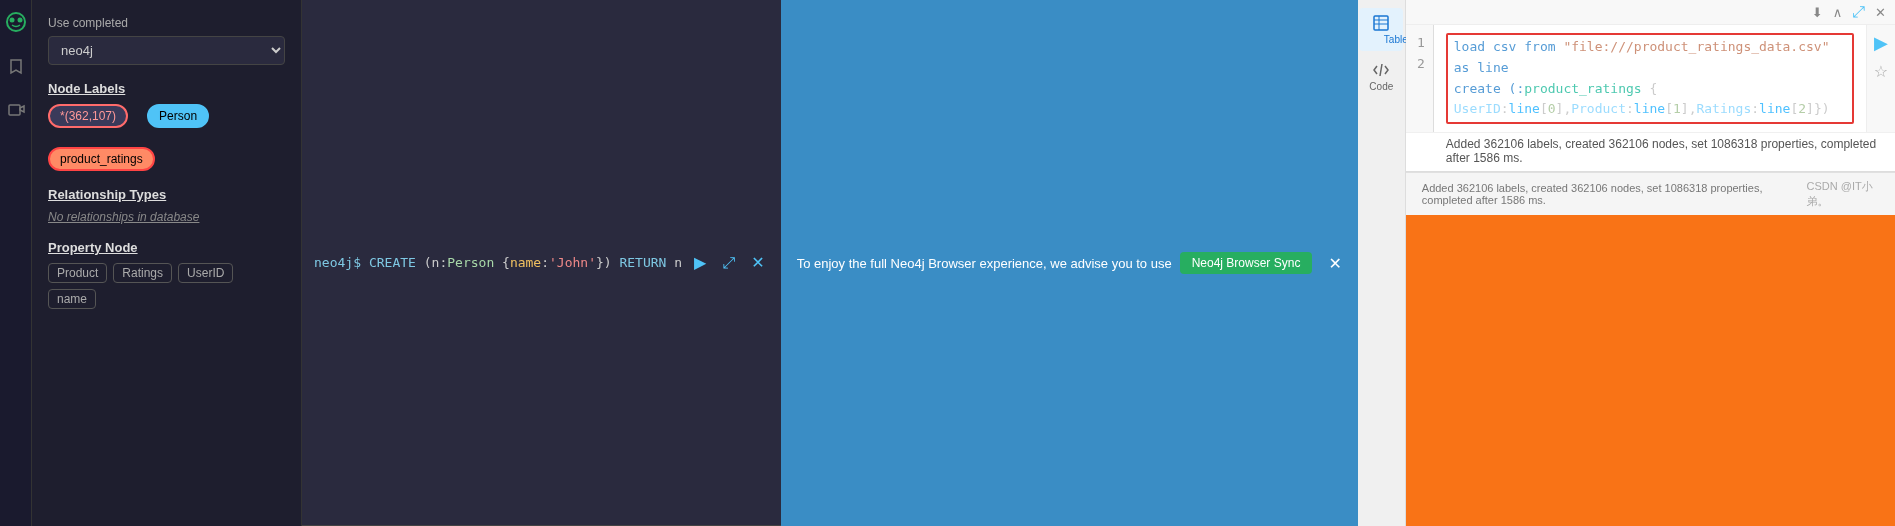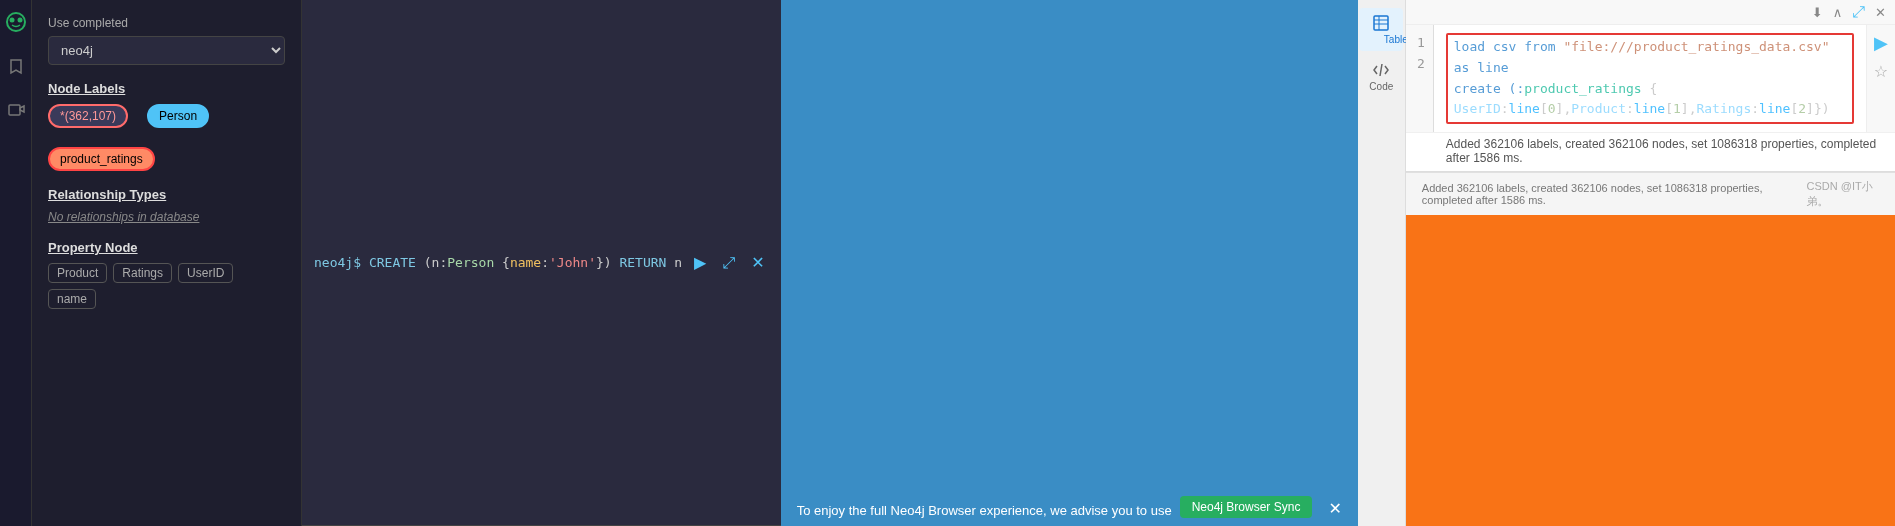--- a/index.html
+++ b/index.html
@@ -166,21 +166,21 @@
       font-size: 16px;
       padding: 2px 4px;
     }
 
     
     .info-banner {
       background: #3a8dc5;
       color: #fff;
       padding: 8px 16px;
       display: flex;
-      align-items: flex-end;
+      align-items: center;
       gap: 8px;
       font-size: 13px;
     }
     .info-banner-text { flex: 1; }
     .sync-btn {
       background: #27ae60;
       color: #fff;
       border: none;
       padding: 4px 12px;
       border-radius: 4px;

